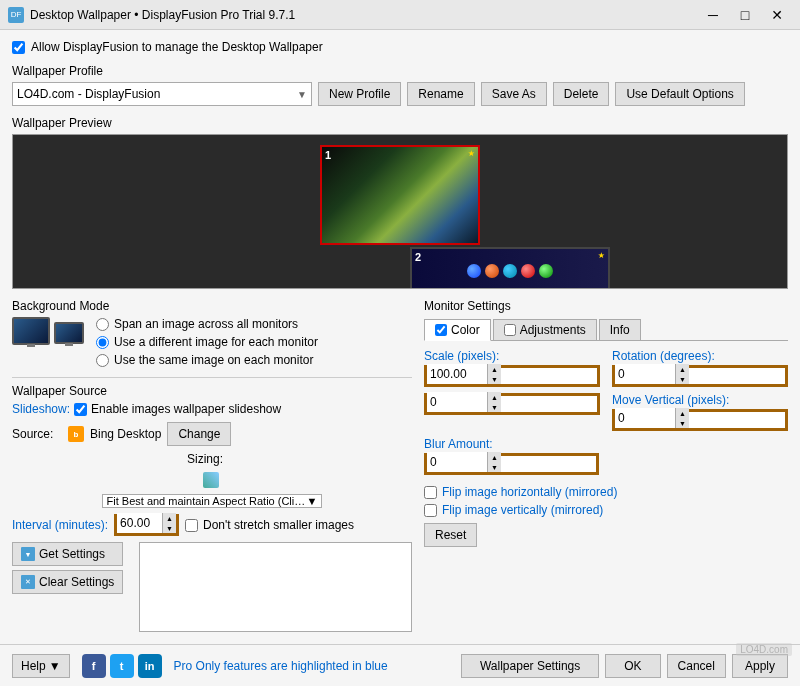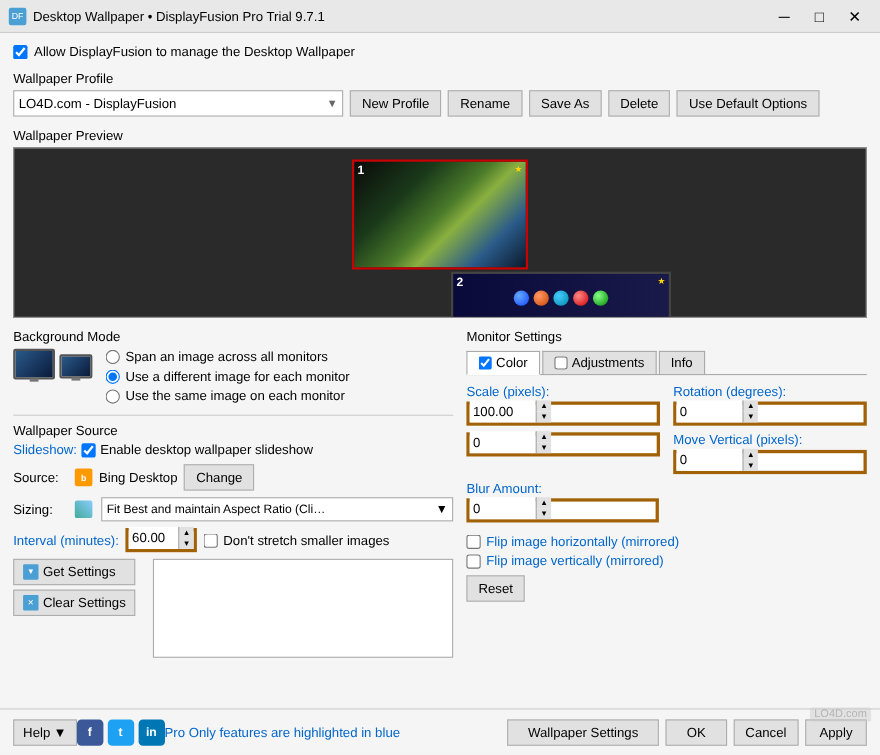--- a/index.html
+++ b/index.html
@@ -46,21 +46,21 @@
     .monitor-thumb { width: 38px; height: 28px; background: linear-gradient(135deg, #2a5a8a, #0a1a3a); border: 2px solid #555; border-radius: 2px; position: relative; }
     .monitor-thumb::after { content: ''; position: absolute; bottom: -4px; left: 50%; transform: translateX(-50%); width: 8px; height: 3px; background: #777; }
     .radio-options { display: flex; flex-direction: column; gap: 4px; justify-content: center; }
     .radio-option { display: flex; align-items: center; gap: 5px; font-size: 12px; }
     
     .wallpaper-source { }
     .slideshow-row { display: flex; align-items: center; gap: 4px; margin-bottom: 6px; }
     .slideshow-label { color: #0066cc; cursor: pointer; font-size: 12px; }
     .source-row { display: flex; align-items: center; gap: 6px; margin-bottom: 6px; }
     .source-icon { width: 16px; height: 16px; background: #f90; border-radius: 2px; display: flex; align-items: center; justify-content: center; color: white; font-size: 8px; font-weight: bold; }
-    .sizing-row { display: flex; align-items: center; gap: 6px; margin-bottom: 6px; }
+    .sizing-row { display: flex; align-items: center; gap: 6px; margin-bottom: 6px; flex-direction: column; }
     .sizing-select { flex: 1; height: 22px; border: 1px solid #aaa; background: white; padding: 0 4px; font-size: 11px; display: flex; align-items: center; justify-content: space-between; cursor: pointer; }
     .sizing-icon { width: 16px; height: 16px; }
     .interval-row { display: flex; align-items: center; gap: 6px; margin-bottom: 6px; }
     .interval-label { color: #0066cc; font-size: 12px; }
     .spinbox { display: flex; align-items: flex-end; height: 22px; border: 3px solid #a16207; background: white; }
     .spinbox input { width: 45px; height: 20px; border: none; padding: 0 3px; font-size: 12px; outline: none; }
     .spinbox-btns { display: flex; flex-direction: column; }
     .spinbox-btn { width: 14px; height: 10px; background: #e1e1e1; border: none; cursor: pointer; font-size: 7px; display: flex; align-items: center; justify-content: center; border-left: 1px solid #aaa; }
     .stretch-row { display: flex; align-items: center; gap: 5px; font-size: 12px; }
     .btn-green { display: flex; align-items: center; gap: 4px; height: 24px; padding: 0 8px; background: #e1e1e1; border: 1px solid #adadad; cursor: pointer; font-size: 12px; }
@@ -80,21 +80,21 @@
     .setting-group { display: flex; flex-direction: column; gap: 2px; }
     .setting-label { color: #0066cc; font-size: 12px; cursor: pointer; }
     
     .checkbox-setting { display: flex; align-items: center; gap: 5px; font-size: 12px; margin-bottom: 4px; }
     .checkbox-setting a { color: #0066cc; text-decoration: none; }
     
     .reset-btn-row { display: flex; margin-top: 6px; }
     
     
     .bottom-bar { height: 42px; background: #f5f5f5; border-top: 1px solid #ccc; display: flex; align-items: center; justify-content: space-between; padding: 0 12px; }
-    .bottom-left { display: flex; align-items: center; gap: 0; }
+    .bottom-left { display: flex; align-items: center; gap: 12px; }
     .help-btn { display: flex; align-items: center; gap: 3px; height: 24px; padding: 0 8px; background: #e1e1e1; border: 1px solid #adadad; cursor: pointer; font-size: 12px; }
     .social-icons { display: flex; gap: 4px; }
     .social-icon { width: 24px; height: 24px; border-radius: 4px; display: flex; align-items: center; justify-content: center; color: white; font-size: 11px; font-weight: bold; cursor: pointer; }
     .fb { background: #3b5998; }
     .tw { background: #1da1f2; }
     .li { background: #0077b5; }
     .pro-text { color: #0066cc; font-size: 12px; }
     .bottom-right { display: flex; gap: 6px; align-items: center; }
     .btn-ok { height: 24px; padding: 0 18px; background: #e1e1e1; border: 1px solid #adadad; cursor: pointer; font-size: 12px; }
     .btn-cancel { height: 24px; padding: 0 10px; background: #e1e1e1; border: 1px solid #adadad; cursor: pointer; font-size: 12px; }
@@ -192,21 +192,21 @@
       </div>
 
       <hr class="divider">
 
       <div class="wallpaper-source">
         <div class="section-label">Wallpaper Source</div>
 
         <div class="slideshow-row">
           <span class="slideshow-label">Slideshow:</span>
           <input type="checkbox" checked="" style="">
-          <span>Enable desktop wallpaper slideshow</span>
+          <span>Enable images wallpaper slideshow</span>
         </div>
 
         <div class="source-row">
           <span style="min-width:50px;">Source:</span>
           <div class="source-icon">b</div>
           <span>Bing Desktop</span>
           <button class="source-btn">Change</button>
         </div>
 
         <div class="sizing-row">

